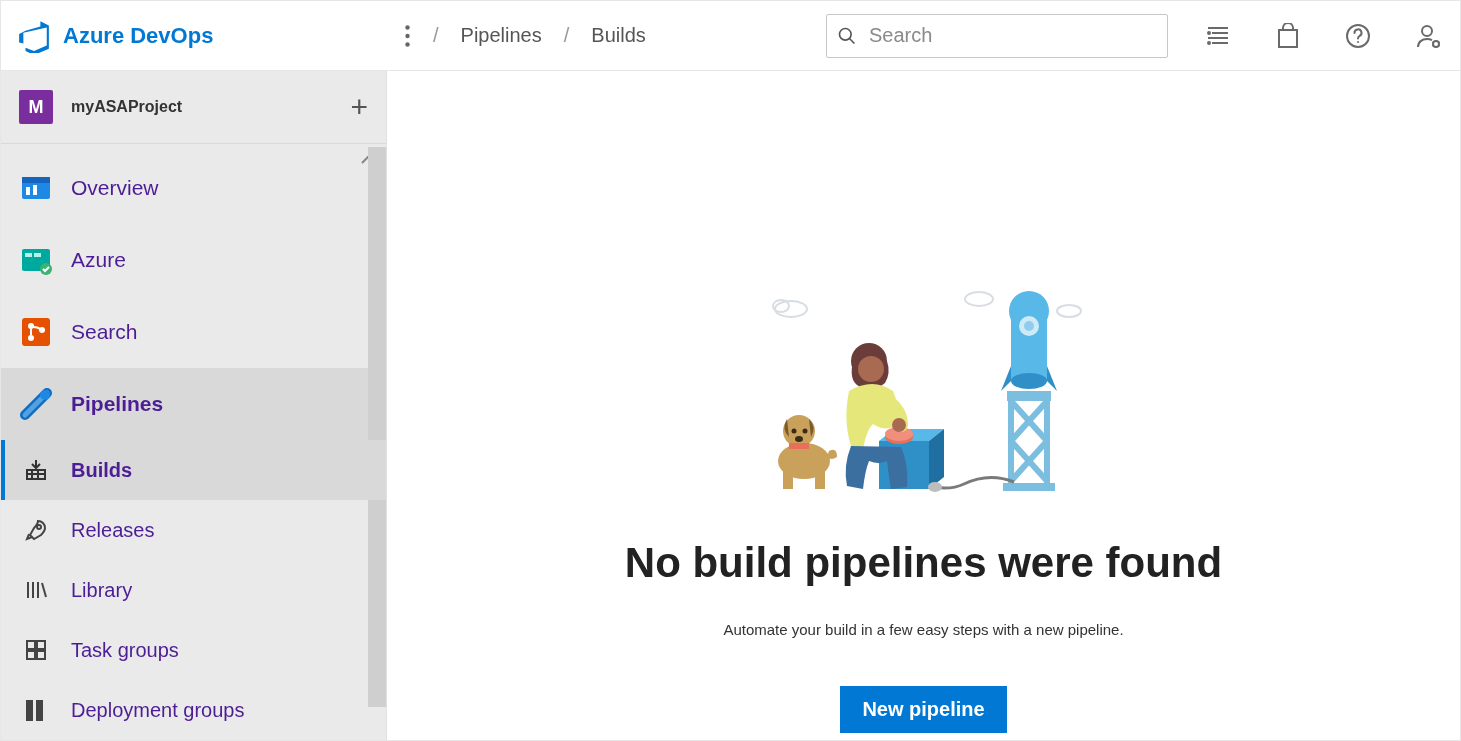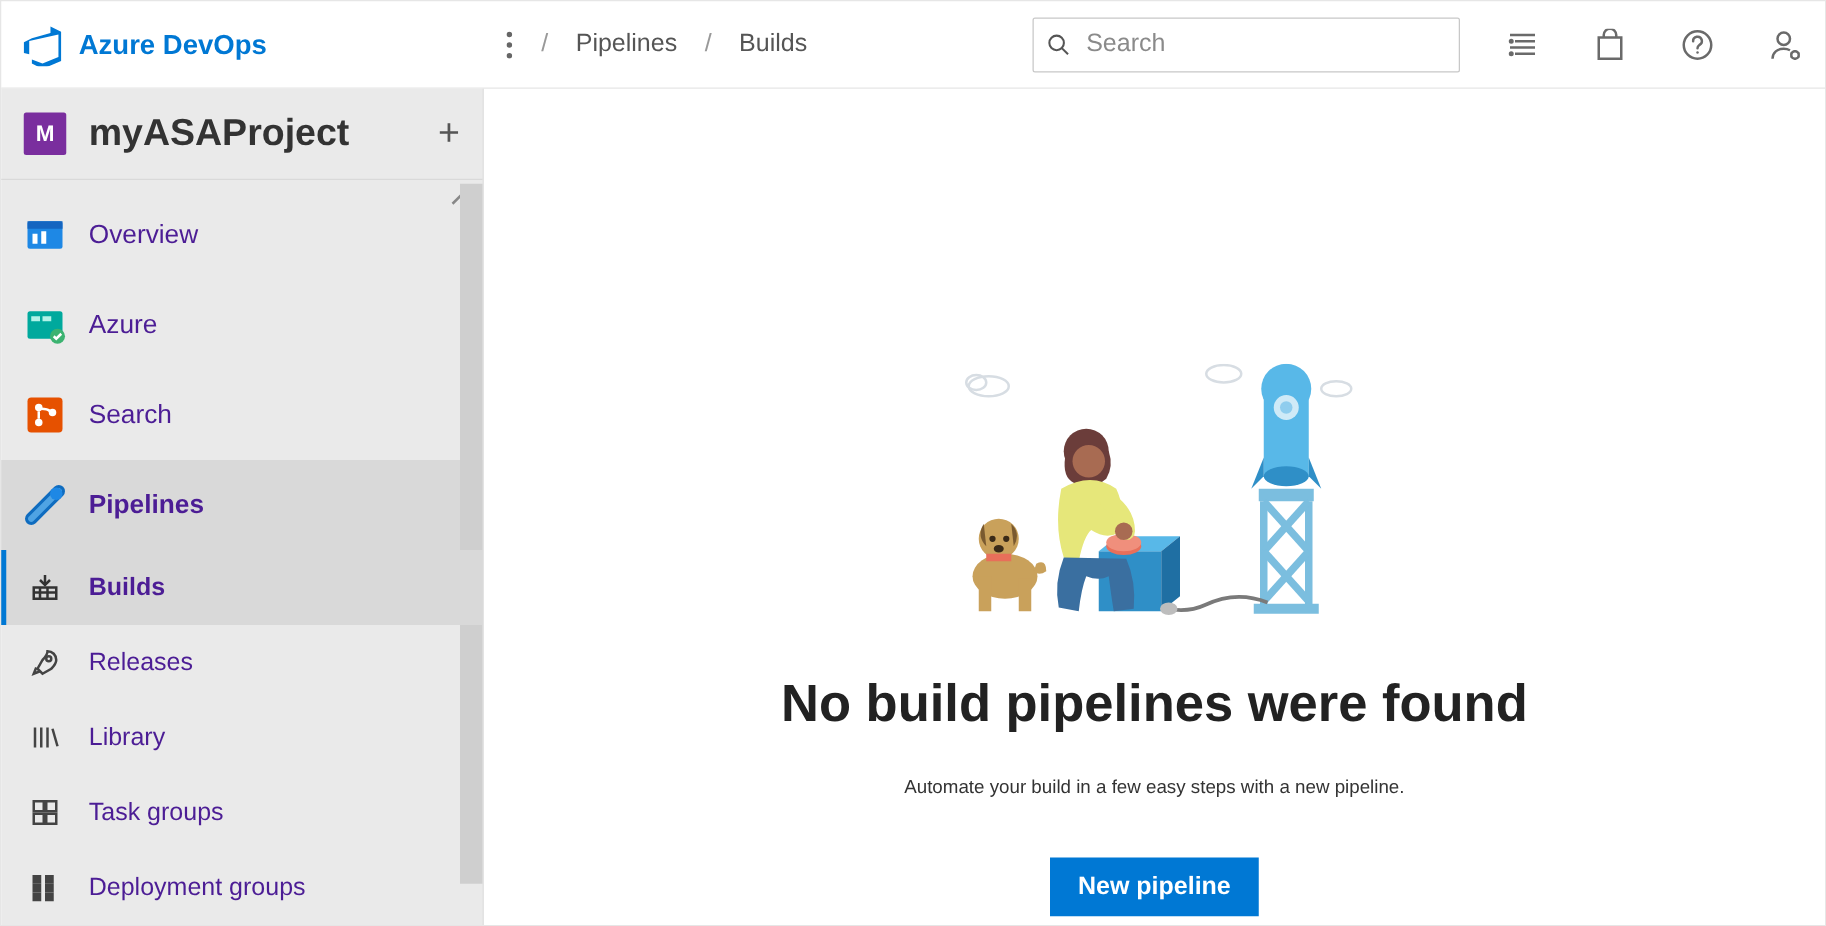--- a/index.html
+++ b/index.html
@@ -40,21 +40,21 @@
     display:flex; flex-direction:column; position:relative;
   }
   .project-row {
     height: 74px; display:flex; align-items:center; padding: 0 18px;
     border-bottom:1px solid #d9d9d9;
   }
   .proj-badge {
     width:34px; height:34px; background:#7a2e9e; color:#fff; border-radius:2px;
     display:flex; align-items:center; justify-content:center; font-weight:600; font-size:18px;
   }
-  .proj-name { font-weight:700; font-size:30px; margin-left:18px; }
+  .proj-name { font-weight:700; font-size:16px; margin-left:18px; }
   .add-btn { margin-left:auto; font-size:30px; color:#555; cursor:pointer; font-weight:300;}
   .collapse-caret { position:absolute; right:8px; top:82px; color:#888; }
   .navlist { padding: 8px 0 0 0; }
   .navitem {
     height: 72px; display:flex; align-items:center; gap:18px; padding:0 18px;
     font-size:21px; color:#4c1d95; cursor:pointer;
   }
   .navitem .nicon { width:34px; height:34px; display:flex; align-items:center; justify-content:center; }
   .navitem.active { background:#d9d9d9; font-weight:700; }
   .sublist .navitem { height:60px; padding-left: 18px; gap:18px; font-size:20px;}

